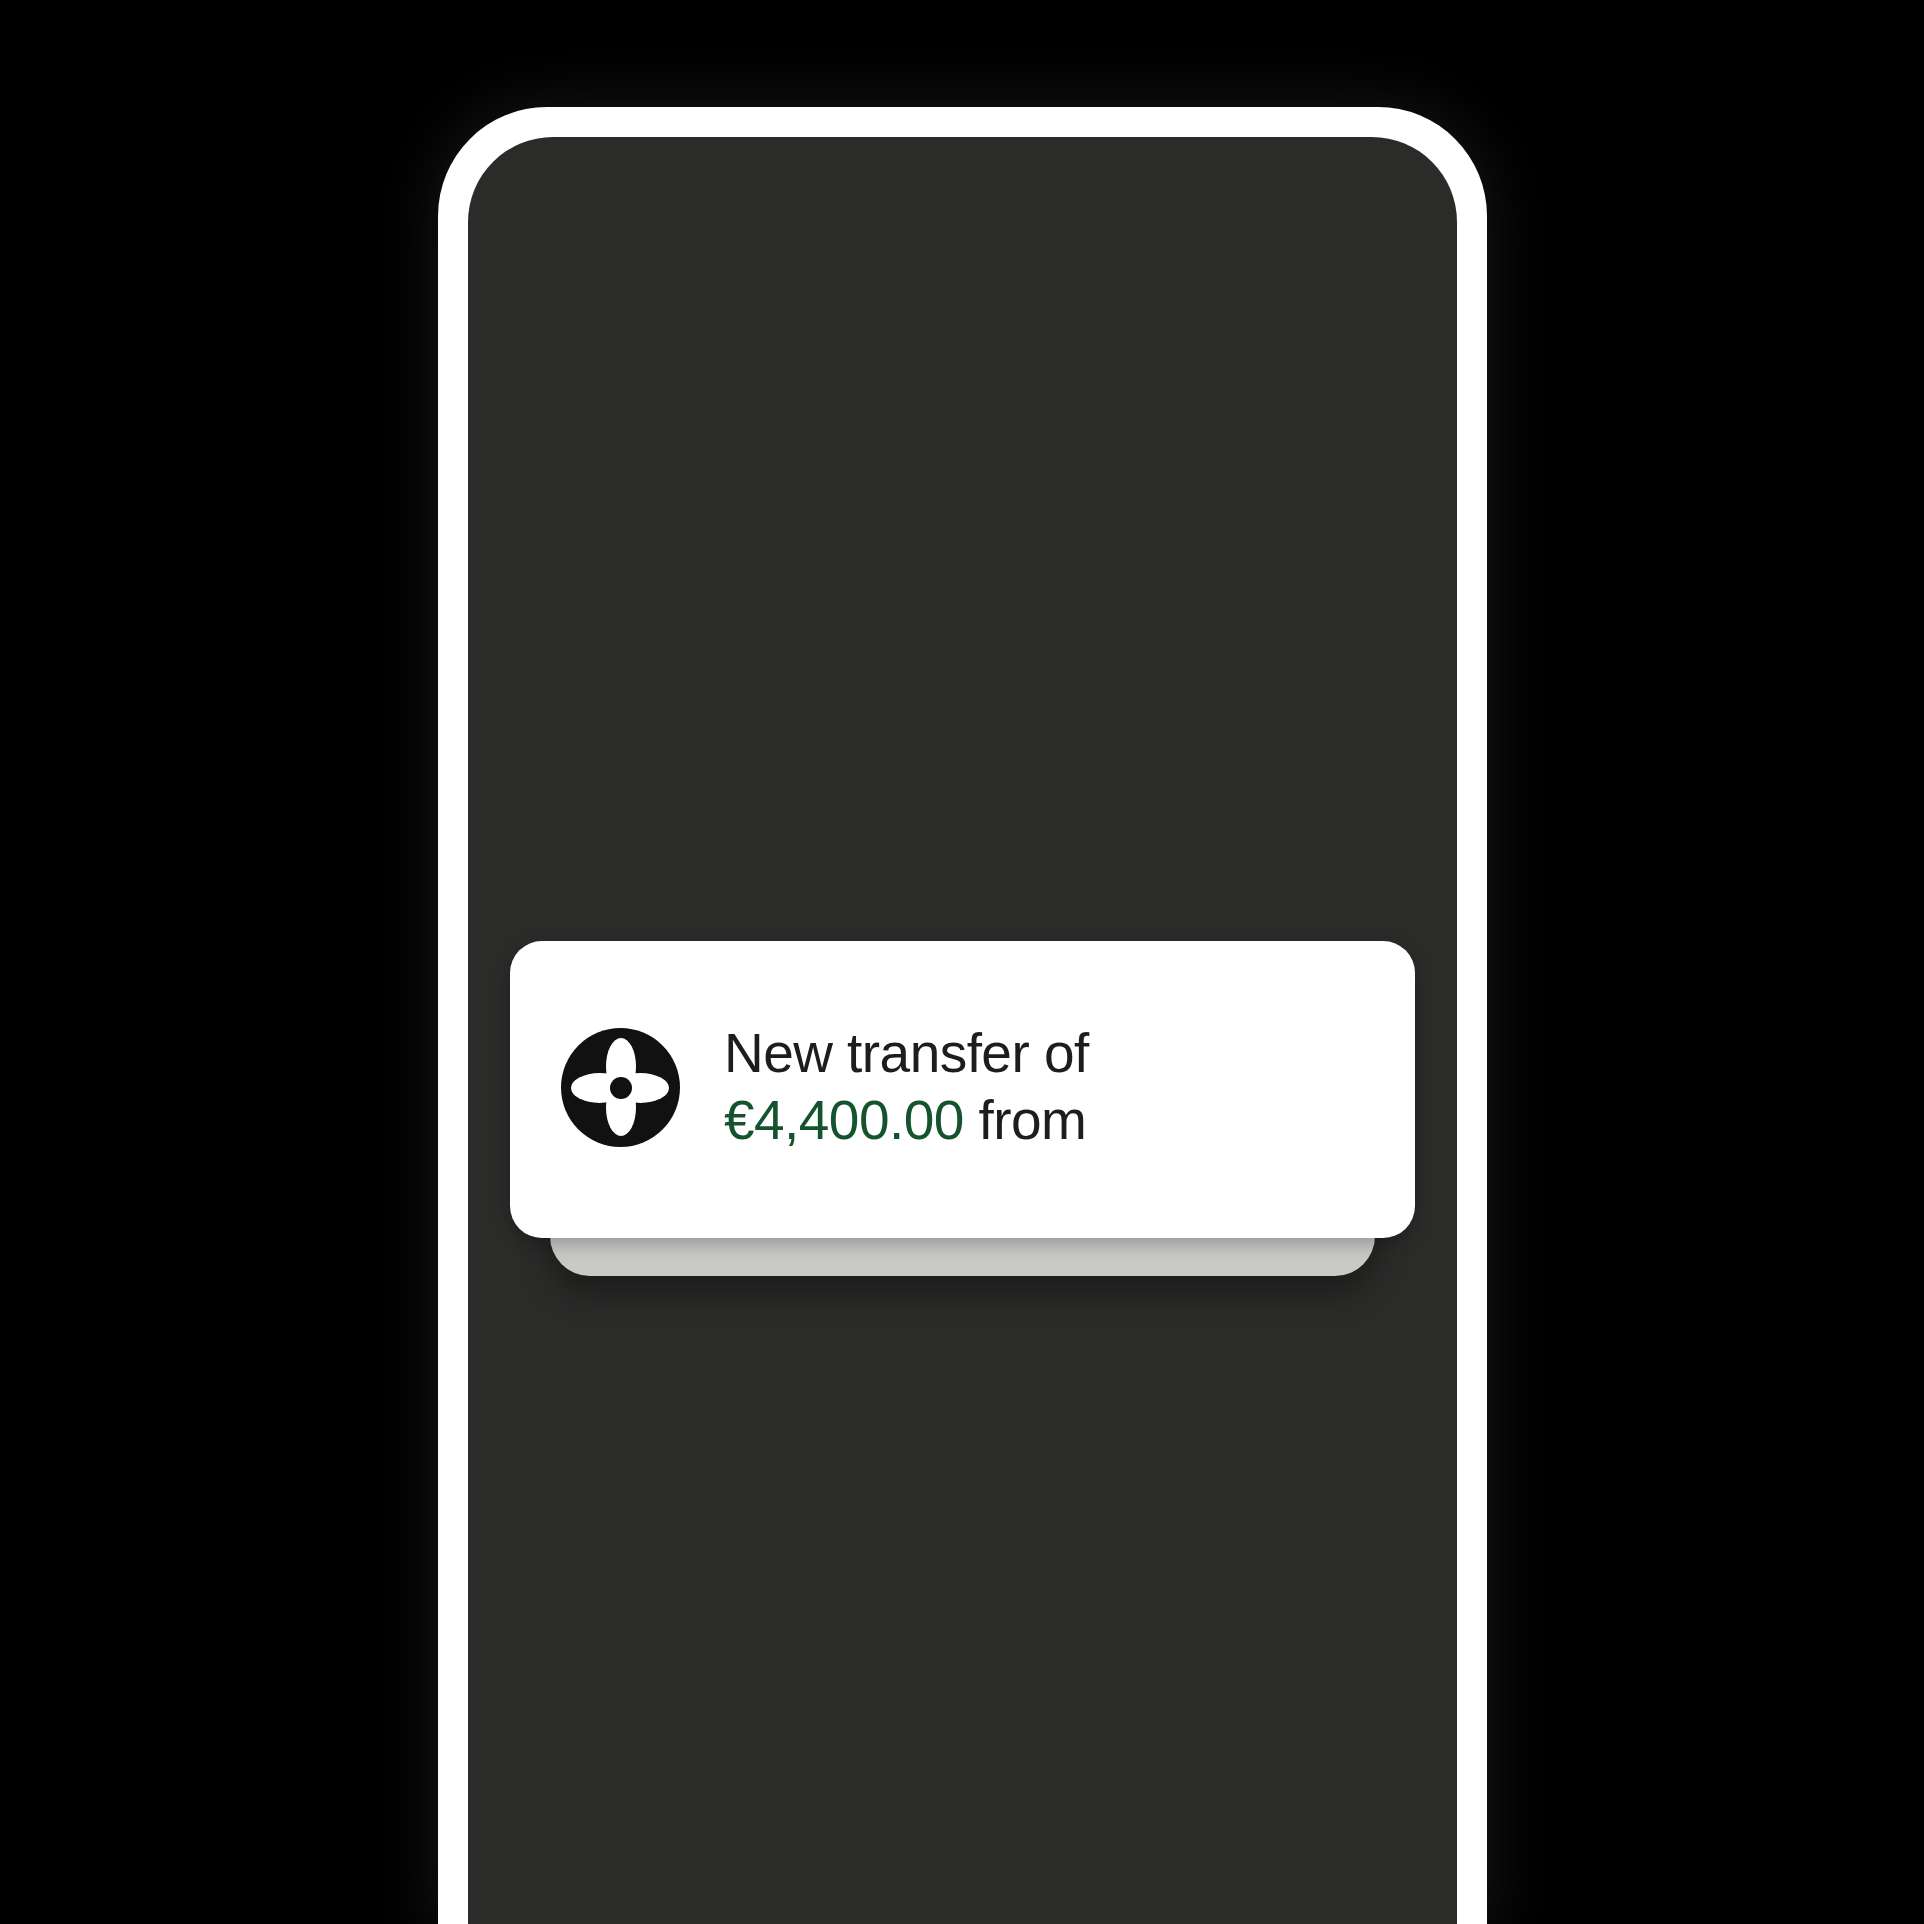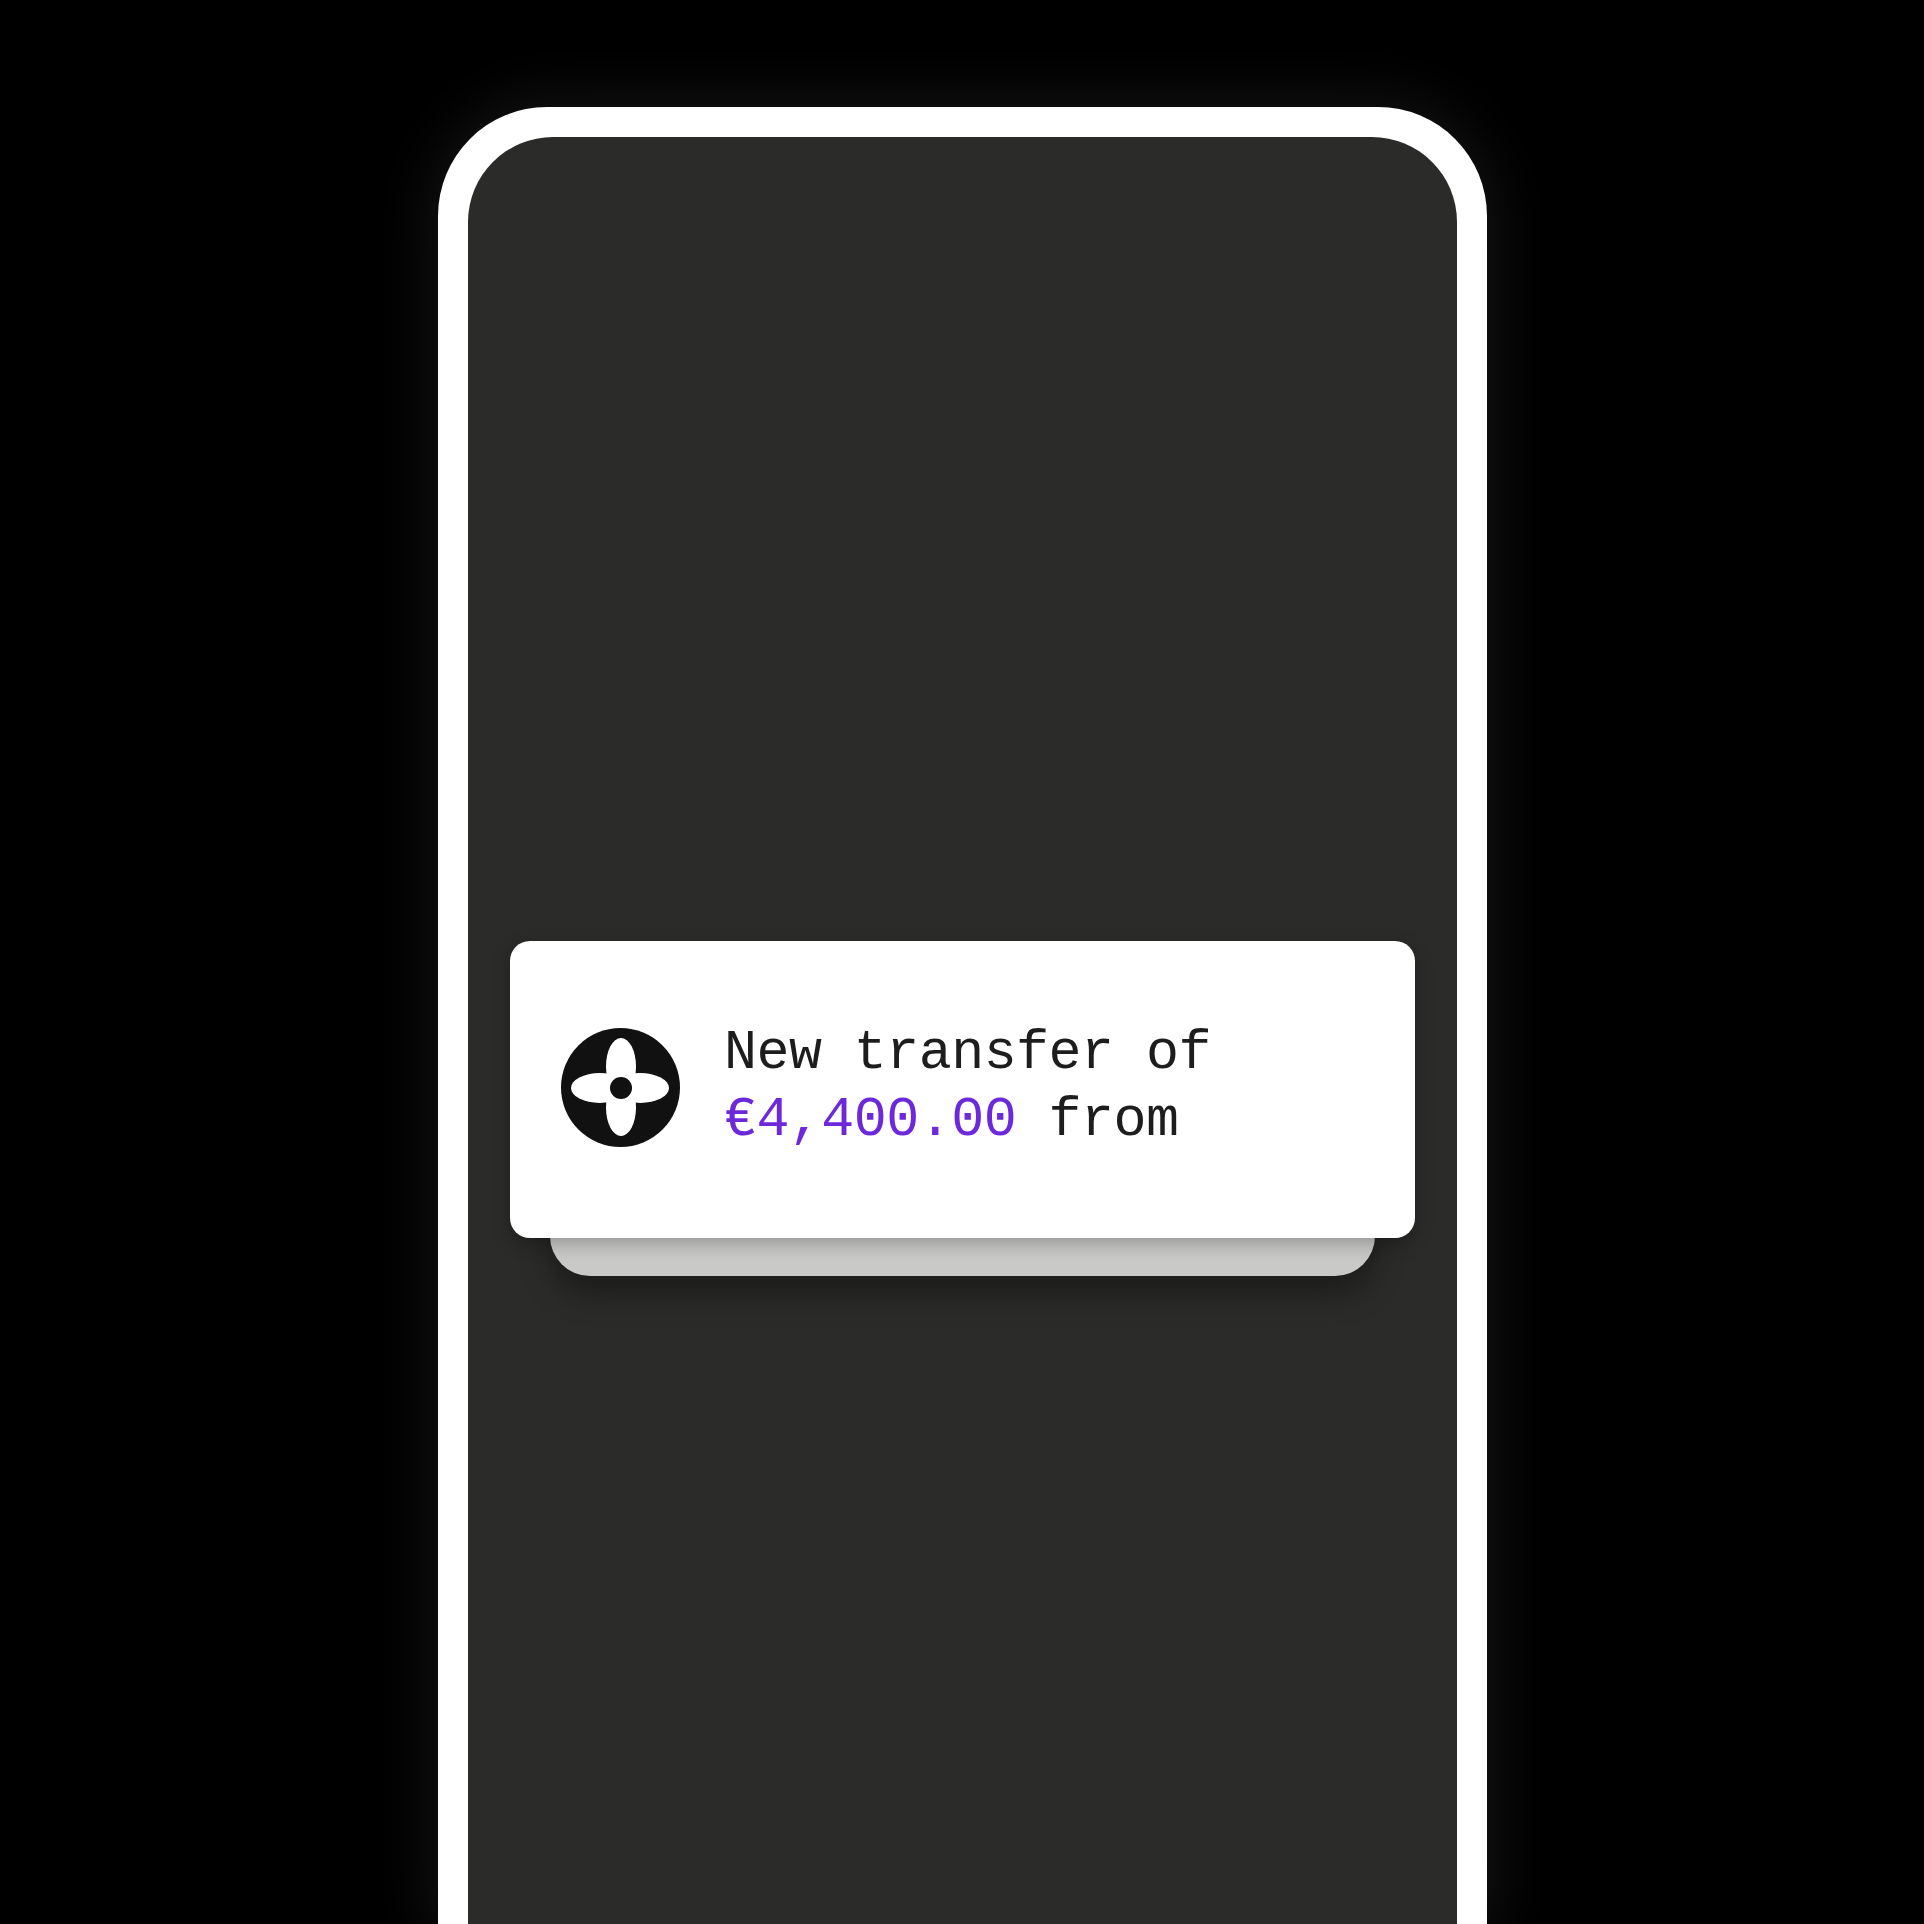--- a/index.html
+++ b/index.html
@@ -45,27 +45,26 @@
     top: 18px;
     height: 317px;
     background: #c9c9c7;
     border-radius: 40px;
     box-shadow: 0 18px 30px rgba(0,0,0,0.35);
   }
 
   .notif-card {
     position: relative;
     background: #fff;
-    border-radius: 20px;
+    border-radius: 32px;
     padding: 48px 59px 53px 51px;
     display: flex;
     align-items: center;
     min-height: 297px;
     box-shadow: 0 6px 18px rgba(0,0,0,0.25);
-    font-family: Liberation Mono, monospace;
   }
 
   .notif-icon {
     flex: 0 0 auto;
     width: 119px;
     height: 119px;
     border-radius: 50%;
     background: #111;
     margin-right: 44px;
     position: relative;
@@ -85,21 +84,21 @@
     left:49px; top:49px;
   }
 
   .notif-text {
     flex: 1 1 auto;
     font-size: 55px;
     line-height: 1.22;
     letter-spacing: -0.01em;
     color: #1d1d1d;
   }
-  .notif-text .amount { color: #6d28d9; font-weight: 500; }
+  .notif-text .amount { color: #14532d; font-weight: 500; }
   .notif-text .from   { color: #1d1d1d; }
   .notif-text .sender { font-weight: 700; color: #111; }
 
 </style>
 </head>
 <body>
 
 <div class="phone-frame">
   <div class="phone-screen">
 

